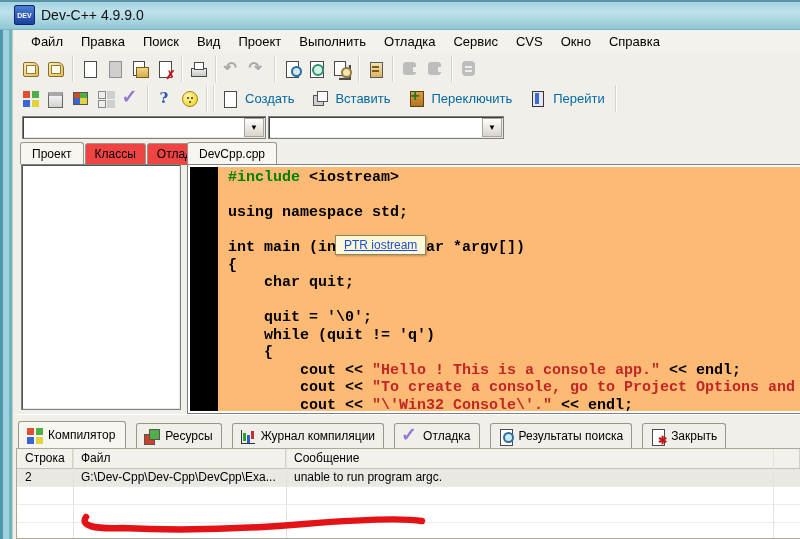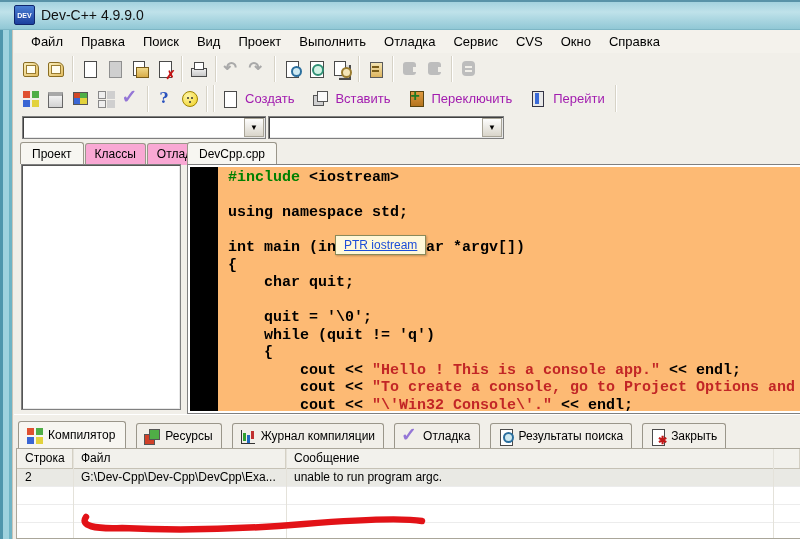--- a/index.html
+++ b/index.html
@@ -23,21 +23,21 @@
   .mi{font-size:13px;color:#000;padding:3px 9px;cursor:default;}
 
   
   .toolbar{position:absolute;left:1px;right:0;background:#f1efe9;display:flex;align-items:center;}
   .tb1{top:23px;height:31px;border-bottom:1px solid #e0ddd2;}
   .tb2{top:54px;height:29px;border-bottom:1px solid #e0ddd2;}
   .comborow{top:83px;height:28px;}
   .tb-group{display:flex;align-items:center;padding:0 4px;height:26px;border-right:1px solid #d7d3c7;box-shadow:1px 0 0 #fff;}
   .tb-group.last{border-right:none;box-shadow:none;}
   .tbtn{width:25px;height:24px;display:flex;align-items:center;justify-content:center;}
-  .tb-push{display:flex;align-items:center;gap:5px;padding:2px 10px 2px 6px;font-size:13px;color:#a21caf;}
+  .tb-push{display:flex;align-items:center;gap:5px;padding:2px 10px 2px 6px;font-size:13px;color:#0369a1;}
   .grp-box{display:flex;align-items:center;height:27px;border-left:1px solid #d7d3c7;border-right:1px solid #d7d3c7;box-shadow:inset 1px 0 0 #fff,1px 0 0 #fff;margin-left:6px;}
 
   
   .icon{position:relative;display:inline-block;width:20px;height:20px;flex:none;}
   .icon::before,.icon::after{position:absolute;content:"";}
 
   
   .i-open-project::before,.i-open-file::before{left:2px;top:3px;width:14px;height:13px;background:linear-gradient(135deg,#f8ecb8,#e3bd62);border:1px solid #8a6d22;border-radius:2px 6px 2px 2px;}
   .i-open-project::after,.i-open-file::after{left:5px;top:6px;width:8px;height:7px;background:#fffdf0;border:1px solid #9a7c30;}
   
@@ -85,21 +85,21 @@
   .i-close-panel::after{content:"✱";right:-1px;bottom:-2px;color:#c01818;font-size:11px;font-weight:bold;}
 
   
   .combo{position:absolute;top:3px;height:21px;background:#fff;border:1px solid #7f7f7f;box-shadow:inset 1px 1px 0 #404040, inset -1px -1px 0 #e8e8e8;display:flex;}
   .combo input{flex:1;border:none;outline:none;margin:2px 0 2px 3px;font-size:12px;min-width:0;background:#fff;}
   .combo .drop{width:18px;margin:1px;background:linear-gradient(#fdfdfd,#d9d5ca);border:1px solid #a9a598;display:flex;align-items:center;justify-content:center;font-size:8px;color:#000;}
 
   
   .main{position:absolute;left:1px;top:111px;right:0;height:273px;background:#f1efe9;}
   .side-tabs{position:absolute;left:6px;top:2px;display:flex;}
-  .tab{font-size:12px;color:#000;background:#f9a8d4;border:1px solid #9a968a;border-bottom:none;border-radius:3px 3px 0 0;padding:3px 9px 2px;margin-right:1px;position:relative;}
+  .tab{font-size:12px;color:#000;background:#ef4444;border:1px solid #9a968a;border-bottom:none;border-radius:3px 3px 0 0;padding:3px 9px 2px;margin-right:1px;position:relative;}
   .tab.active{background:#f7f6f1;z-index:3;padding:4px 11px 3px;top:-1px;}
   .side-box{position:absolute;left:7px;top:23px;width:158px;bottom:4px;background:#fff;border:1px solid #808080;box-shadow:inset 1px 1px 0 #555, inset -1px -1px 0 #e8e8e8;}
   .editor-tabs{position:absolute;left:173px;top:2px;right:0;display:flex;}
   .editor-wrap{position:absolute;left:173px;top:23px;right:0;bottom:0;border:1px solid #808080;border-right:none;background:#fff;overflow:hidden;}
   .gutter{position:absolute;left:2px;top:2px;width:28px;bottom:2px;background:#000;}
   .codearea{position:absolute;left:30px;top:2px;right:0;bottom:2px;background:#fdba74;overflow:hidden;
     font-family:"Liberation Mono","DejaVu Sans Mono",monospace;font-weight:bold;font-size:15px;line-height:17.5px;color:#000;}
   .codearea .pad{padding:2px 0 0 10px;white-space:pre;}
   .code-line{white-space:pre;height:17.5px;}
   .seg-pp{color:#008000;}

